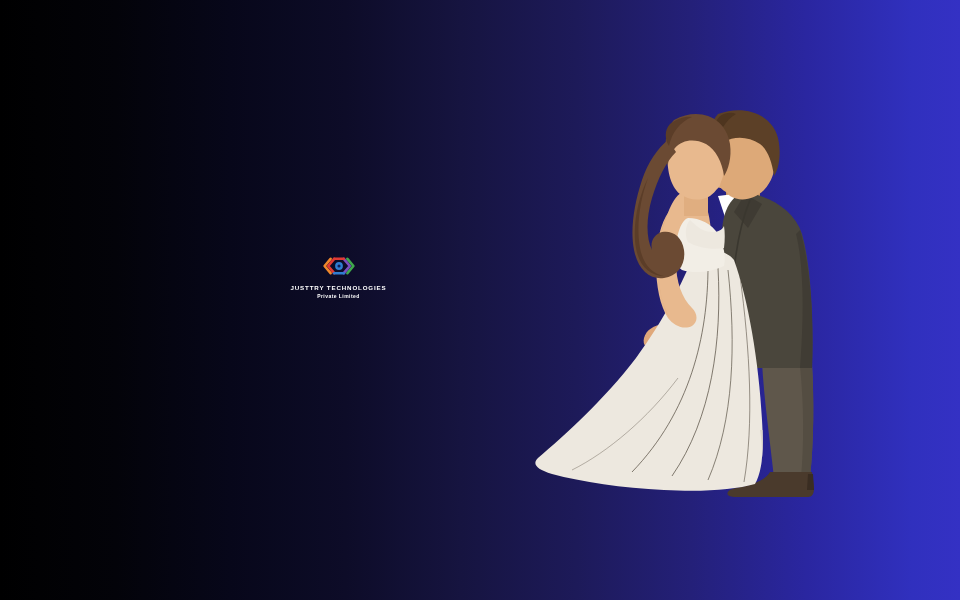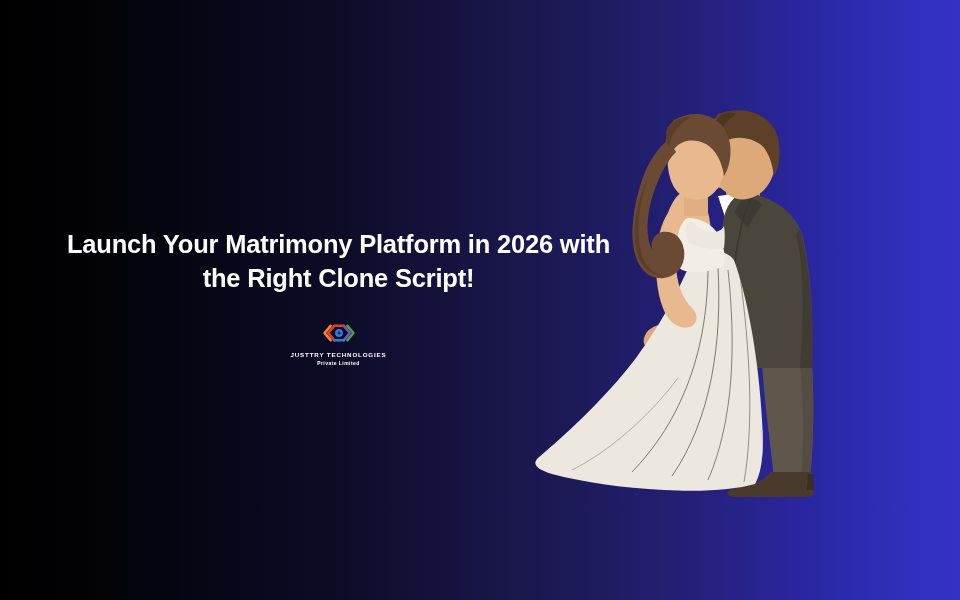--- a/index.html
+++ b/index.html
@@ -185,22 +185,20 @@
                  C 134 138, 134 118, 140 98 C 146 78, 154 62, 164 52 Z" fill="#6B4A33"></path>
         <path d="M136 78 C 128 100, 124 126, 128 148 C 131 164, 140 174, 152 176
                  C 138 176, 127 166, 124 148 C 120 126, 126 98, 136 78 Z" fill="#5B3D28"></path>
         <path d="M158 24 C 166 18, 174 16, 180 17 C 168 22, 160 32, 157 46
                  C 153 40, 152 30, 158 24 Z" fill="#5B3D28"></path>
       </g>
     </svg>
   </div>
 
   <div id="content">
-    <h1 id="headline">Launch Your Matrimony Platform in 2026 with
-the Right Clone Script!</h1>
 
     <div id="logo-block">
       <span id="logo-mark">
         <svg width="36" height="24" viewBox="0 0 60 40" xmlns="http://www.w3.org/2000/svg">
 
           <g fill="none" stroke-width="4.4" stroke-linecap="round" stroke-linejoin="round">
             <polyline points="16,8 6,20 16,32" stroke="#F0882B"></polyline>
             <polyline points="22,8 12,20 22,32" stroke="#E03A34"></polyline>
             <polyline points="44,8 54,20 44,32" stroke="#3FA84B"></polyline>
             <polyline points="38,8 48,20 38,32" stroke="#7B4FC0"></polyline>

